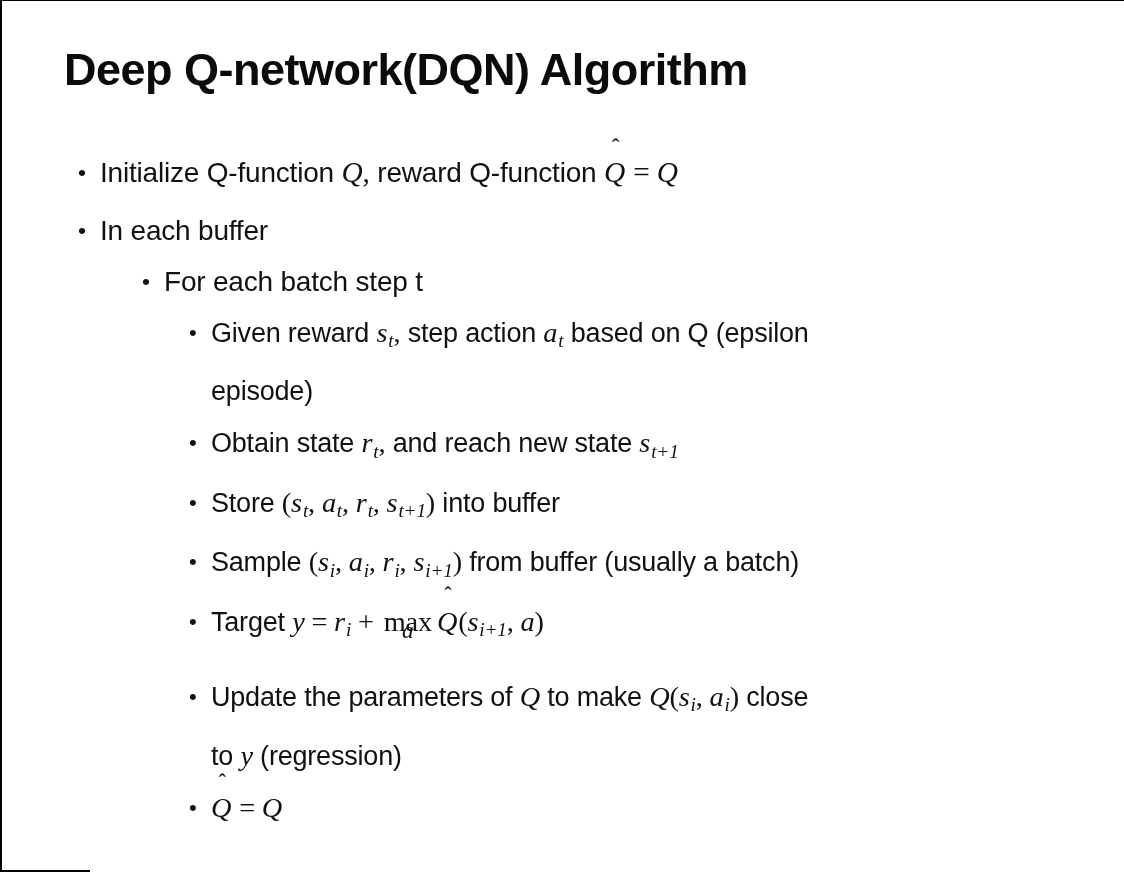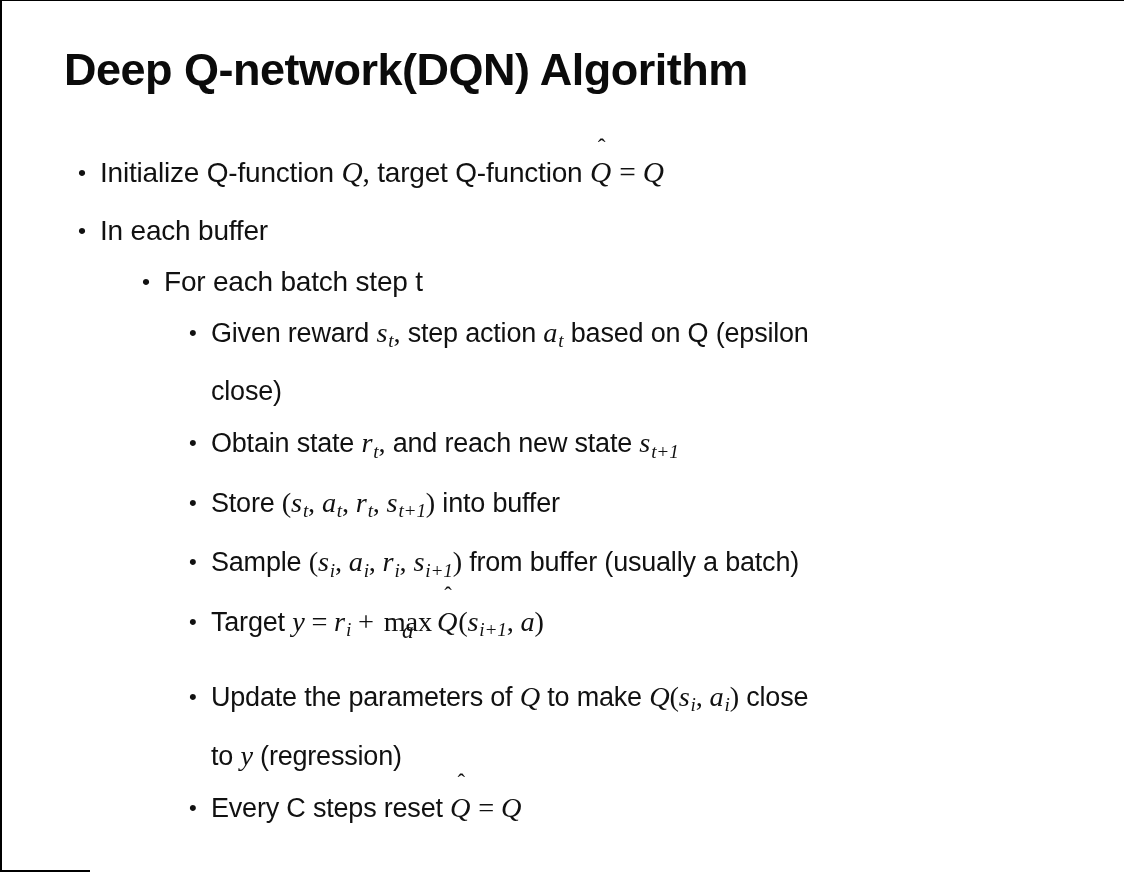--- a/index.html
+++ b/index.html
@@ -102,33 +102,33 @@
   }
 </style>
 </head>
 <body>
 
 <div class="slide">
   <h1 class="title">Deep Q-network(DQN) Algorithm</h1>
   <div class="bullets" id="bullets">
       <div class="bullet level-1">
         <span class="marker">•</span>
-        <span class="content"><span class="t">Initialize Q-function </span><span class="m">Q</span><span class="mo">,</span><span class="t"> target Q-function </span><span class="hat"><span class="acc">ˆ</span><span class="base">Q</span></span><span class="mo"> = </span><span class="m">Q</span></span>
+        <span class="content"><span class="t">Initialize Q-function </span><span class="m">Q</span><span class="mo">,</span><span class="t"> reward Q-function </span><span class="hat"><span class="acc">ˆ</span><span class="base">Q</span></span><span class="mo"> = </span><span class="m">Q</span></span>
       </div>
       <div class="bullet level-1 gap-top">
         <span class="marker">•</span>
         <span class="content"><span class="t">In each buffer</span></span>
       </div>
       <div class="bullet level-2">
         <span class="marker">•</span>
         <span class="content"><span class="t">For each batch step t</span></span>
       </div>
       <div class="bullet level-3">
         <span class="marker">•</span>
-        <span class="content"><span class="t">Given reward </span><span class="msubwrap"><span class="base">s</span><sub class="msub">t</sub></span><span class="mo">,</span><span class="t"> step action </span><span class="msubwrap"><span class="base">a</span><sub class="msub">t</sub></span><span class="t"> based on Q (epsilon</span><br><span class="t">close)</span></span>
+        <span class="content"><span class="t">Given reward </span><span class="msubwrap"><span class="base">s</span><sub class="msub">t</sub></span><span class="mo">,</span><span class="t"> step action </span><span class="msubwrap"><span class="base">a</span><sub class="msub">t</sub></span><span class="t"> based on Q (epsilon</span><br><span class="t">episode)</span></span>
       </div>
       <div class="bullet level-3">
         <span class="marker">•</span>
         <span class="content"><span class="t">Obtain state </span><span class="msubwrap"><span class="base">r</span><sub class="msub">t</sub></span><span class="mo">,</span><span class="t"> and reach new state </span><span class="msubwrap"><span class="base">s</span><sub class="msub">t+1</sub></span></span>
       </div>
       <div class="bullet level-3">
         <span class="marker">•</span>
         <span class="content"><span class="t">Store </span><span class="mo">(</span><span class="msubwrap"><span class="base">s</span><sub class="msub">t</sub></span><span class="mo">, </span><span class="msubwrap"><span class="base">a</span><sub class="msub">t</sub></span><span class="mo">, </span><span class="msubwrap"><span class="base">r</span><sub class="msub">t</sub></span><span class="mo">, </span><span class="msubwrap"><span class="base">s</span><sub class="msub">t+1</sub></span><span class="mo">)</span><span class="t"> into buffer</span></span>
       </div>
       <div class="bullet level-3">
@@ -138,17 +138,17 @@
       <div class="bullet level-3 has-underop">
         <span class="marker">•</span>
         <span class="content"><span class="t">Target </span><span class="m">y</span><span class="mo"> = </span><span class="msubwrap"><span class="base">r</span><sub class="msub">i</sub></span><span class="mo"> + </span><span class="underop"><span class="op">max</span><span class="under">a</span></span><span class="hat"><span class="acc">ˆ</span><span class="base">Q</span></span><span class="mo">(</span><span class="msubwrap"><span class="base">s</span><sub class="msub">i+1</sub></span><span class="mo">, </span><span class="m">a</span><span class="mo">)</span></span>
       </div>
       <div class="bullet level-3">
         <span class="marker">•</span>
         <span class="content"><span class="t">Update the parameters of </span><span class="m">Q</span><span class="t"> to make </span><span class="m">Q</span><span class="mo">(</span><span class="msubwrap"><span class="base">s</span><sub class="msub">i</sub></span><span class="mo">, </span><span class="msubwrap"><span class="base">a</span><sub class="msub">i</sub></span><span class="mo">)</span><span class="t"> close</span><br><span class="t">to </span><span class="m">y</span><span class="t"> (regression)</span></span>
       </div>
       <div class="bullet level-3">
         <span class="marker">•</span>
-        <span class="content"><span class="t">Every C steps reset </span><span class="hat"><span class="acc">ˆ</span><span class="base">Q</span></span><span class="mo"> = </span><span class="m">Q</span></span>
+        <span class="content"><span class="hat"><span class="acc">ˆ</span><span class="base">Q</span></span><span class="mo"> = </span><span class="m">Q</span></span>
       </div>
     </div>
   <div class="corner-fragment"></div>
 </div>
 
 </body></html>

